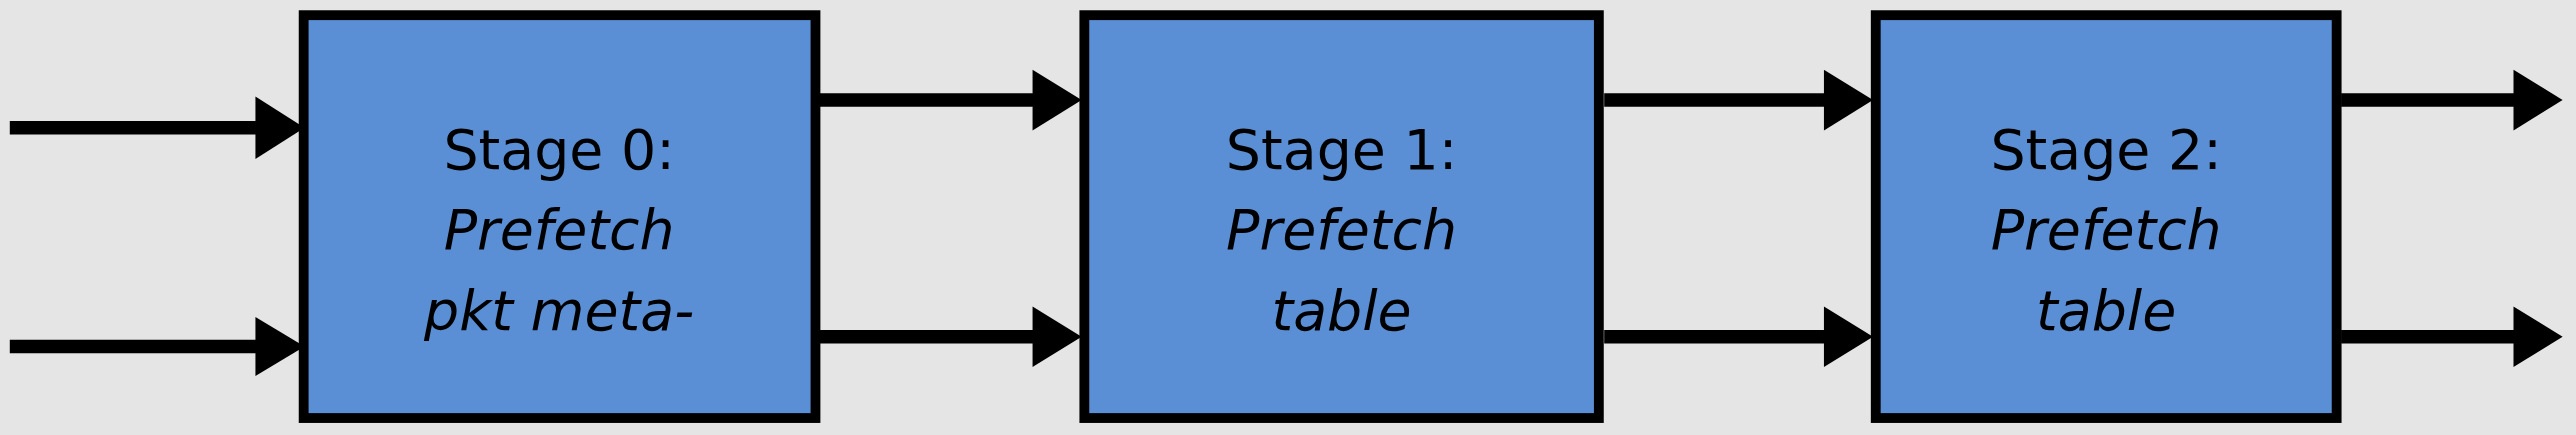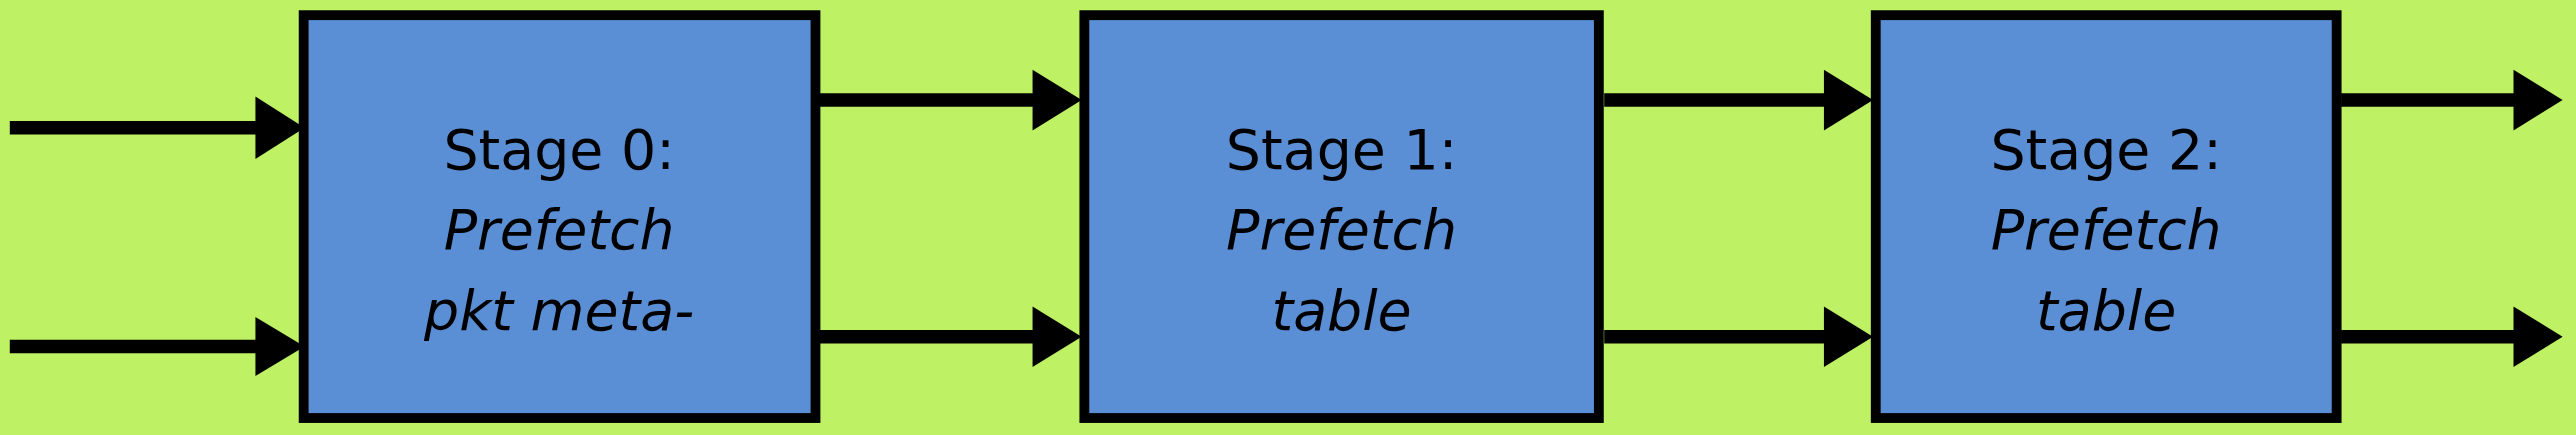--- a/index.html
+++ b/index.html
@@ -4,21 +4,21 @@
 <style>
   html, body {
     margin: 0;
     padding: 0;
     background: #ffffff;
   }
   #diagram-root {
     position: relative;
     width: 2576px;
     height: 435px;
-    background: #bef264;
+    background: #e5e5e5;
     font-family: "DejaVu Sans", sans-serif;
     overflow: hidden;
   }
   #flow-svg {
     position: absolute;
     left: 0;
     top: 0;
     width: 2576px;
     height: 435px;
   }

